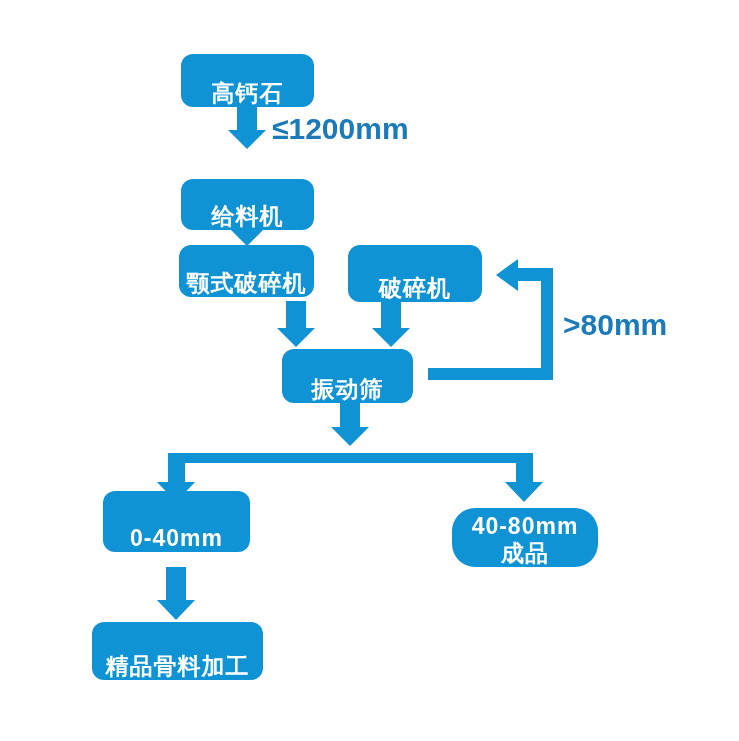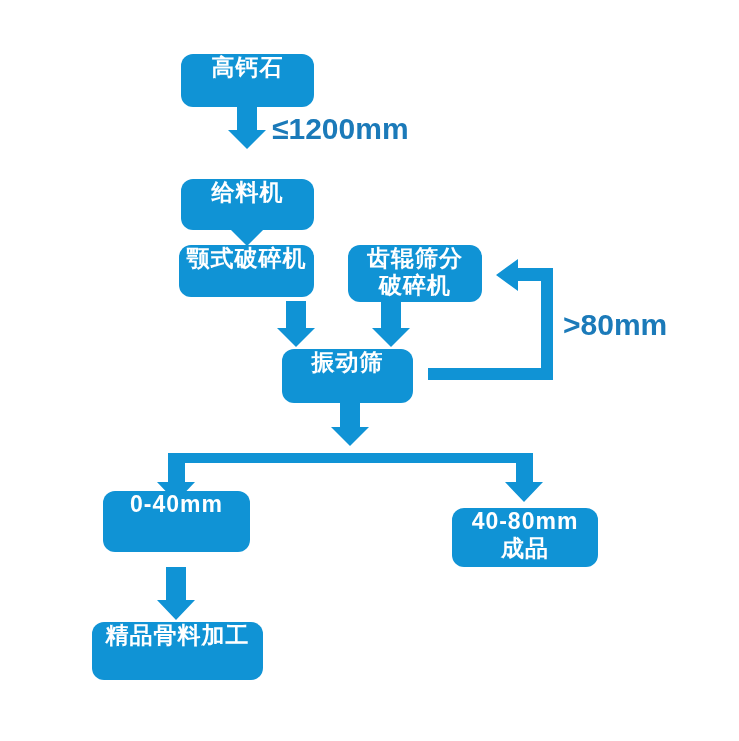--- a/index.html
+++ b/index.html
@@ -19,21 +19,21 @@
   .connectors{position:absolute;left:0;top:0;width:739px;height:741px;}
   .connectors path{fill:var(--node-fill);}
   .node{
     position:absolute;
     background:var(--node-fill);
     border-radius:12px;
     color:var(--node-text);
     display:flex;
     flex-direction:column;
     align-items:center;
-    justify-content:flex-start;
+    justify-content:flex-end;
     text-align:center;
     font-weight:700;
     font-size:23px;
     line-height:27px;
     letter-spacing:1px;
   }
   .edge-label{
     position:absolute;
     color:var(--edge-label);
     font-weight:700;
@@ -71,33 +71,32 @@
 
   <div class="node" style="left:181px;top:148px;width:133px;height:51px;margin-top:31px;">
     <span>给料机</span>
   </div>
 
   <div class="node" style="left:179px;top:245px;width:135px;height:52px;">
     <span>颚式破碎机</span>
   </div>
 
   <div class="node" style="left:348px;top:245px;width:134px;height:57px;">
-    <span>齿辊筛分</span>
     <span>破碎机</span>
   </div>
 
   <div class="node" style="left:282px;top:349px;width:131px;height:54px;">
     <span>振动筛</span>
   </div>
 
   <div class="node" style="left:103px;top:491px;width:147px;height:61px;">
     <span>0-40mm</span>
   </div>
 
-  <div class="node" style="left:452px;top:508px;width:146px;height:59px;">
+  <div class="node" style="left:452px;top:508px;width:146px;height:59px;border-radius:23px;">
     <span>40-80mm</span>
     <span>成品</span>
   </div>
 
   <div class="node" style="left:92px;top:622px;width:171px;height:58px;">
     <span>精品骨料加工</span>
   </div>
 
   <div class="edge-label" style="left:272px;top:112px;">≤1200mm</div>
 

